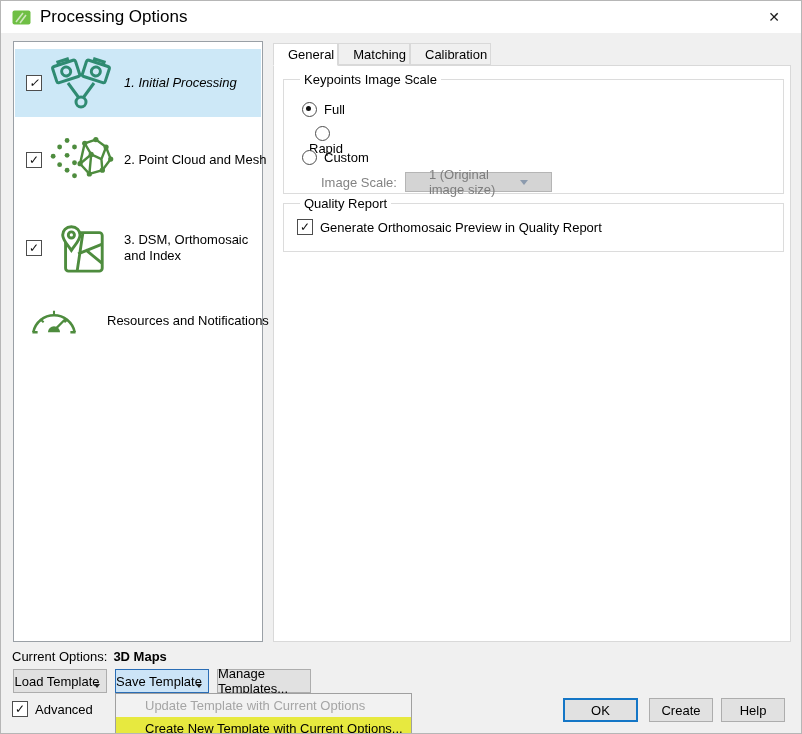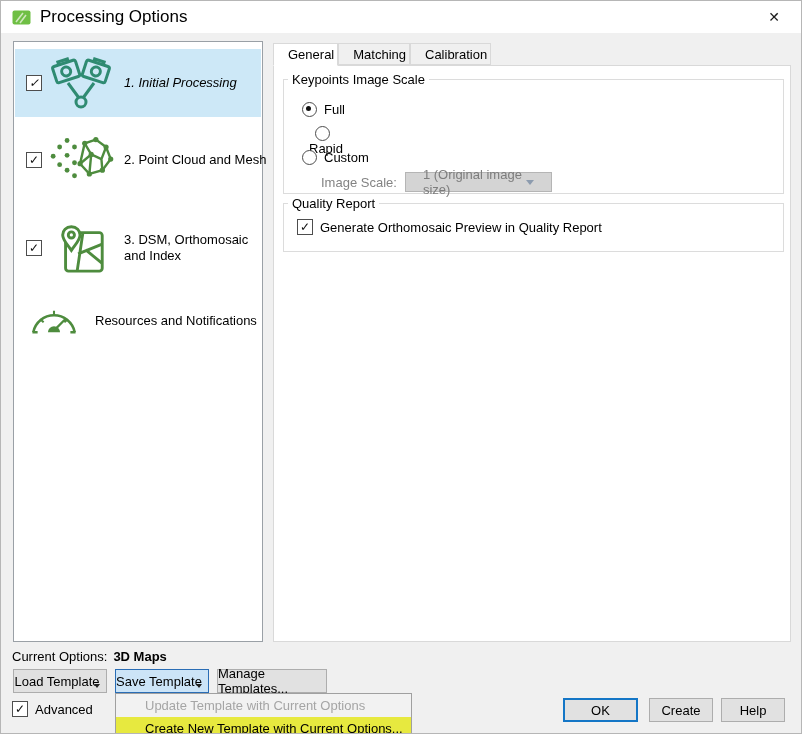--- a/index.html
+++ b/index.html
@@ -25,27 +25,27 @@
   .side-label { margin-left:9px; line-height:1.25; }
   .nowrap { white-space:nowrap; }
   .icon-teal { color:var(--icon-teal); }
   .icon-green { color:var(--icon-green); }
   
   .tab-row { position:absolute; left:272px; top:42px; display:flex; z-index:3; }
   .tab { height:22px; box-sizing:border-box; padding:3px 3px 0 14px; background:#f0f0f0; border:1px solid #d9d9d9; margin-right:0; }
   .tab.active { background:#fff; height:23px; border-bottom:1px solid #fff; }
   .pane { position:absolute; left:272px; top:64px; width:518px; height:577px; background:#fff; border:1px solid #d9d9d9; box-sizing:border-box; z-index:1; }
   .groupbox { position:absolute; border:1px solid #dcdcdc; }
-  .group-label { position:absolute; top:-8px; left:4px; background:#fff; padding:0 4px; }
+  .group-label { position:absolute; top:-8px; left:16px; background:#fff; padding:0 4px; }
   .opt-row { position:absolute; display:flex; align-items:center; }
   .radio { width:13px; height:13px; border:1px solid #4d4d4d; border-radius:50%; background:#fff; position:relative; flex:none; }
   .radio.checked::after { content:""; position:absolute; left:3px; top:3px; width:5px; height:5px; border-radius:50%; background:#111; }
   .opt-row label { margin-left:7px; }
   .dim { color:#838383; }
-  .dd { width:147px; height:20px; box-sizing:border-box; background:#d4d4d4; border:1px solid #b5b5b5; color:#7d7d7d; display:flex; align-items:center; padding:0 17px; margin-left:8px; }
+  .dd { width:147px; height:20px; box-sizing:border-box; background:#d4d4d4; border:1px solid #b5b5b5; color:#7d7d7d; display:flex; align-items:center; padding:0 23px; margin-left:8px; }
   .dd-arrow { margin-left:auto; width:0; height:0; border-left:4px solid transparent; border-right:4px solid transparent; border-top:5px solid #8c9bae; }
   
   .cur-opts { position:absolute; left:11px; top:648px; }
   .cur-opts b { margin-left:6px; }
   .btn { position:absolute; height:24px; box-sizing:border-box; background:#e1e1e1; border:1px solid #adadad; display:flex; align-items:center; justify-content:center; font-size:13px; }
   .btn-arrow { position:absolute; right:6px; bottom:4px; width:0; height:0; border-left:3.5px solid transparent; border-right:3.5px solid transparent; border-top:4px solid #222; }
   .btn.hl { background:#cce4f7; border:1px solid var(--accent-blue); }
   .btn.default { border:2px solid #1476c6; }
   .advanced { position:absolute; left:11px; top:700px; display:flex; align-items:center; }
   .advanced label { margin-left:7px; }
@@ -142,21 +142,21 @@
     <div class="side-item" style="top:250px; height:58px;">
       <span class="icon-box icon-green" style="width:50px; margin-left:14px;">
         <svg viewBox="0 0 58 40" width="50" height="36" fill="none" stroke="currentColor" stroke-width="3">
           <path d="M5 33 A24.5 24.5 0 0 1 53 33"></path>
           <path d="M13 18 L17 21.5 M29 8 L29 13 M45 18 L41 21.5" stroke-width="2.4"></path>
           <path d="M30 30 L42 18" stroke-width="2.6"></path>
           <path d="M22 33 A7 7 0 0 1 36 33 Z" fill="currentColor" stroke="none"></path>
           <path d="M4 33 h6 M48 33 h6"></path>
         </svg>
       </span>
-      <span class="side-label nowrap" style="margin-left:16px;">Resources and Notifications</span>
+      <span class="side-label nowrap" style="margin-left:28px;">Resources and Notifications</span>
     </div>
   </div>
 
   <div class="tab-row">
     <div class="tab active">General</div>
     <div class="tab">Matching</div>
     <div class="tab">Calibration</div>
   </div>
 
   <div class="pane">
@@ -200,21 +200,21 @@
   </div>
 
   <div class="btn" style="left:12px; top:668px; width:94px;">
     <span style="margin-right:6px;">Load Template</span>
     <span class="btn-arrow"></span>
   </div>
   <div class="btn hl" style="left:114px; top:668px; width:94px;">
     <span style="margin-right:6px;">Save Template</span>
     <span class="btn-arrow"></span>
   </div>
-  <div class="btn" style="left:216px; top:668px; width:110px;">
+  <div class="btn" style="left:216px; top:668px; width:94px;">
     <span>Manage Templates...</span>
   </div>
 
   <div class="advanced">
     <span class="chk checked"></span>
     <label>Advanced</label>
   </div>
 
   <div class="btn default" style="left:562px; top:697px; width:75px;">
     <span>OK</span>

